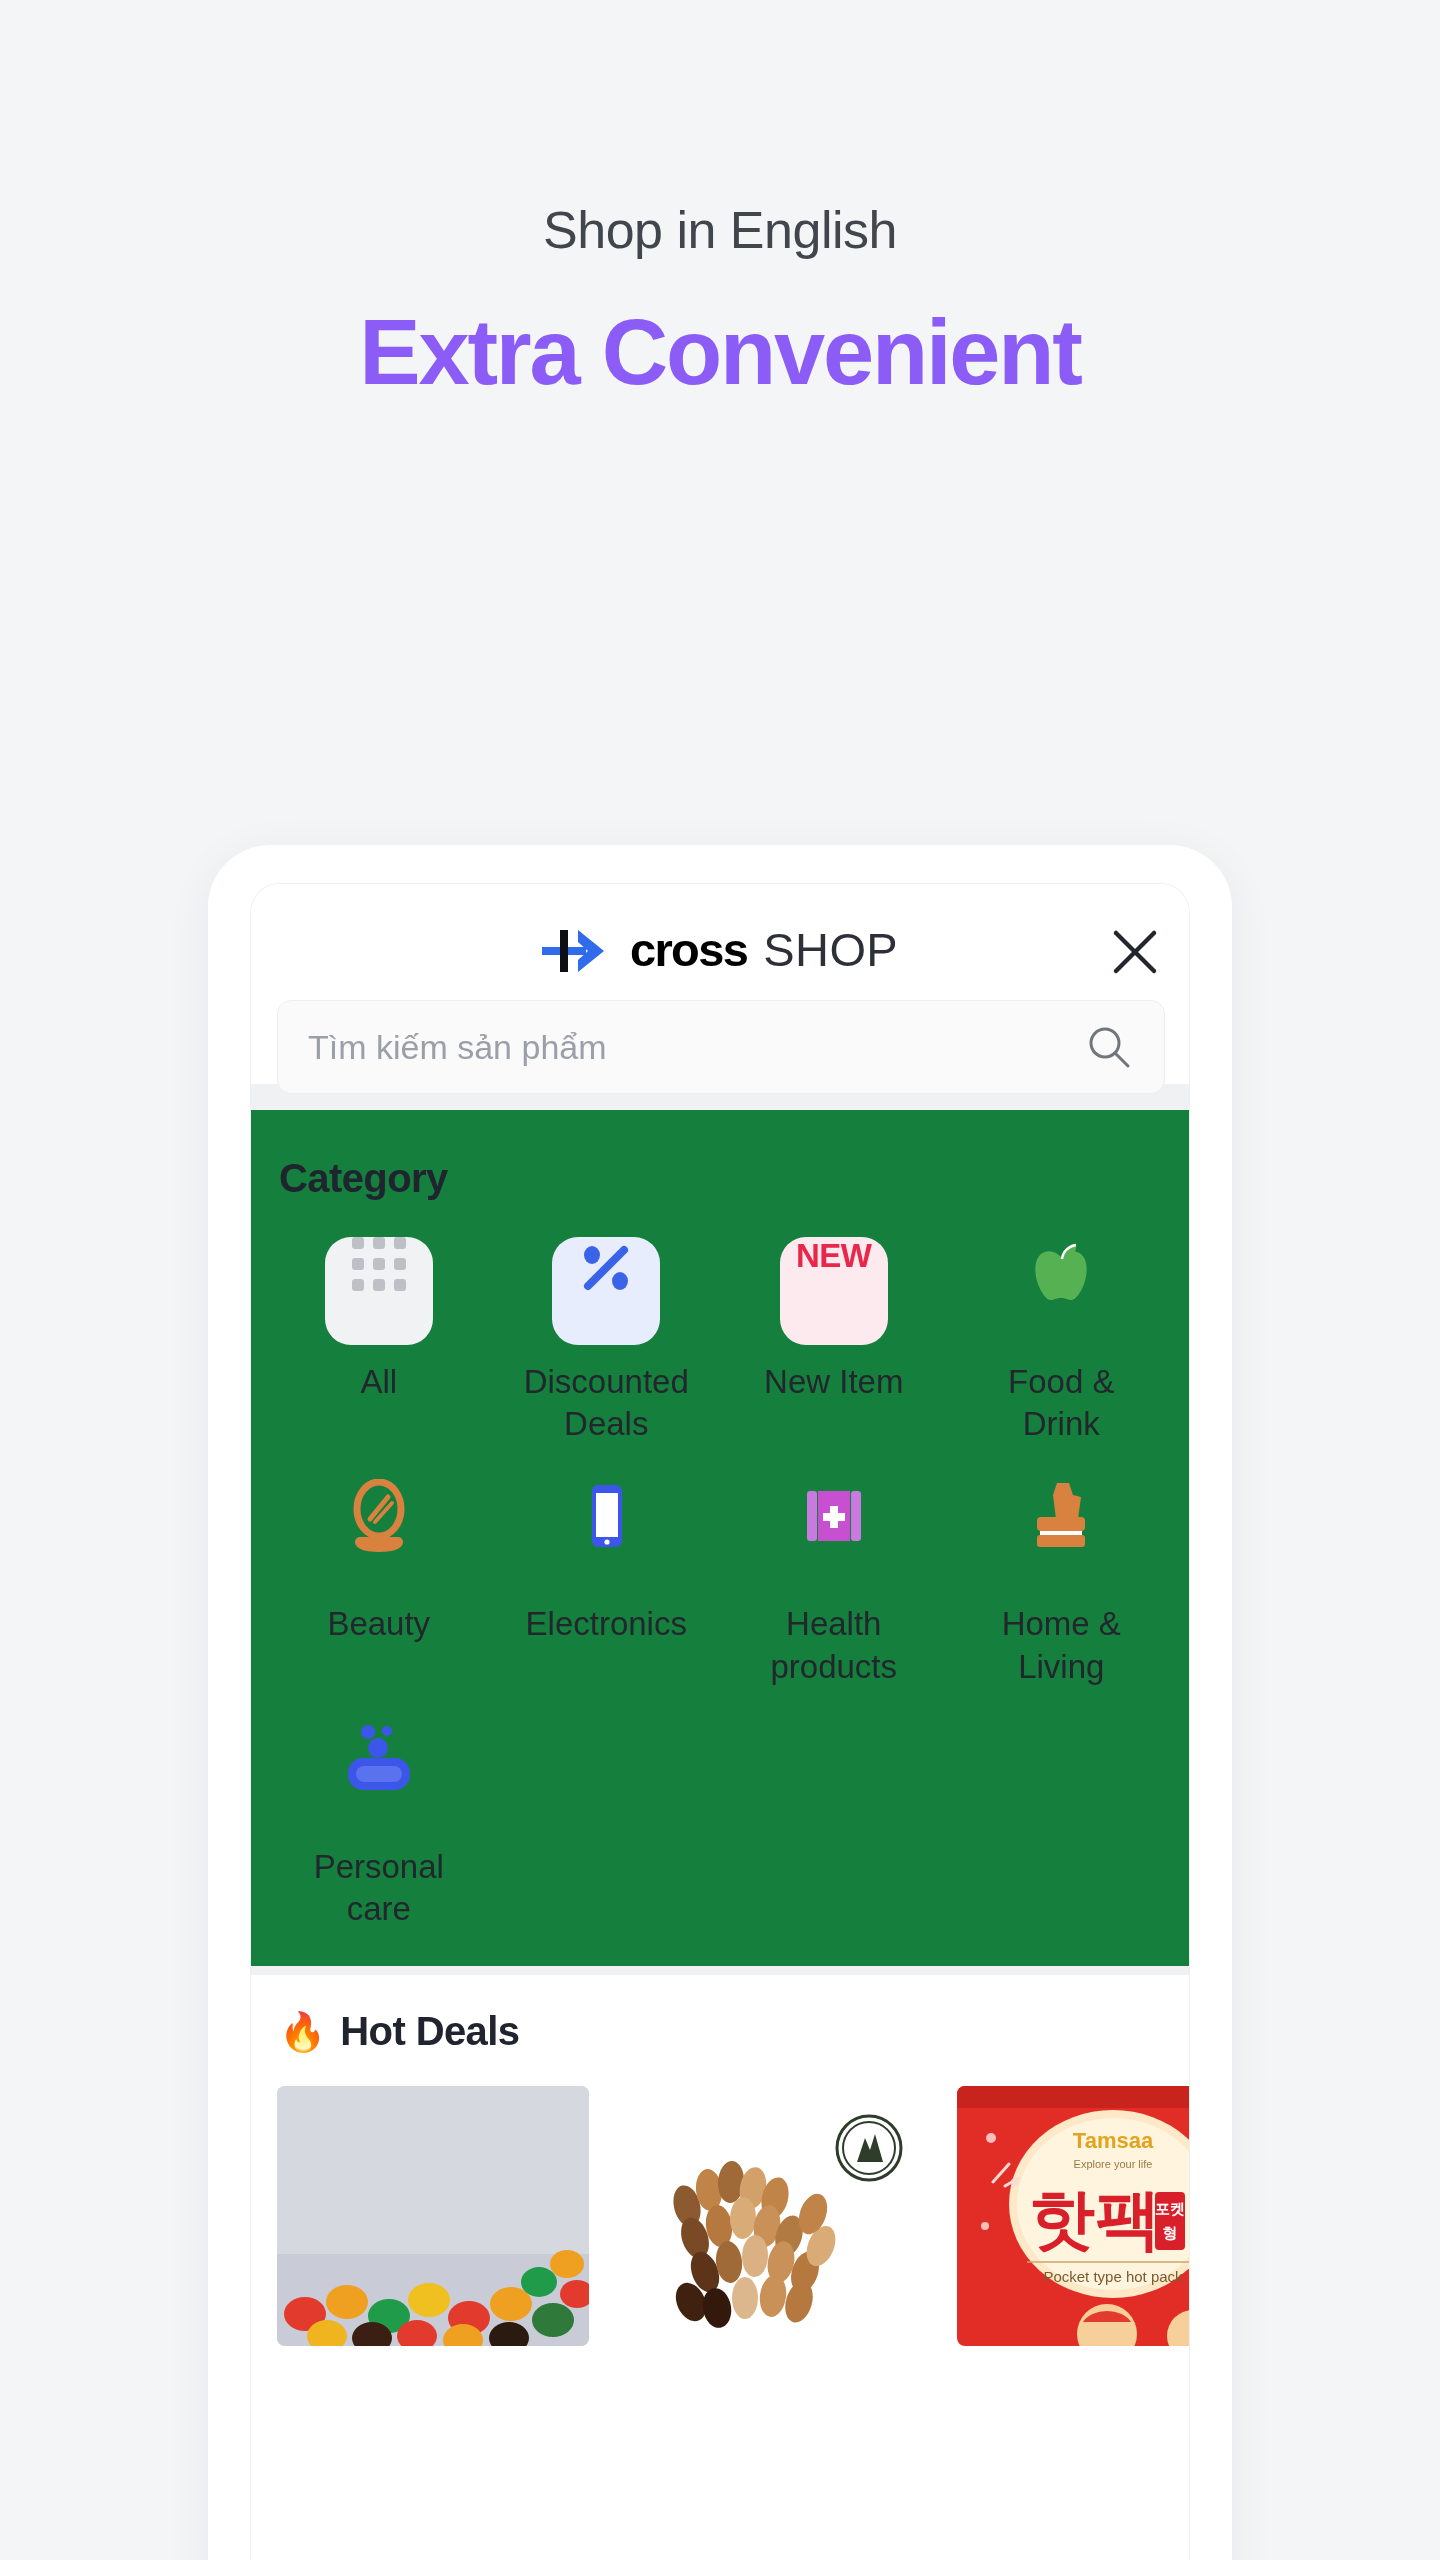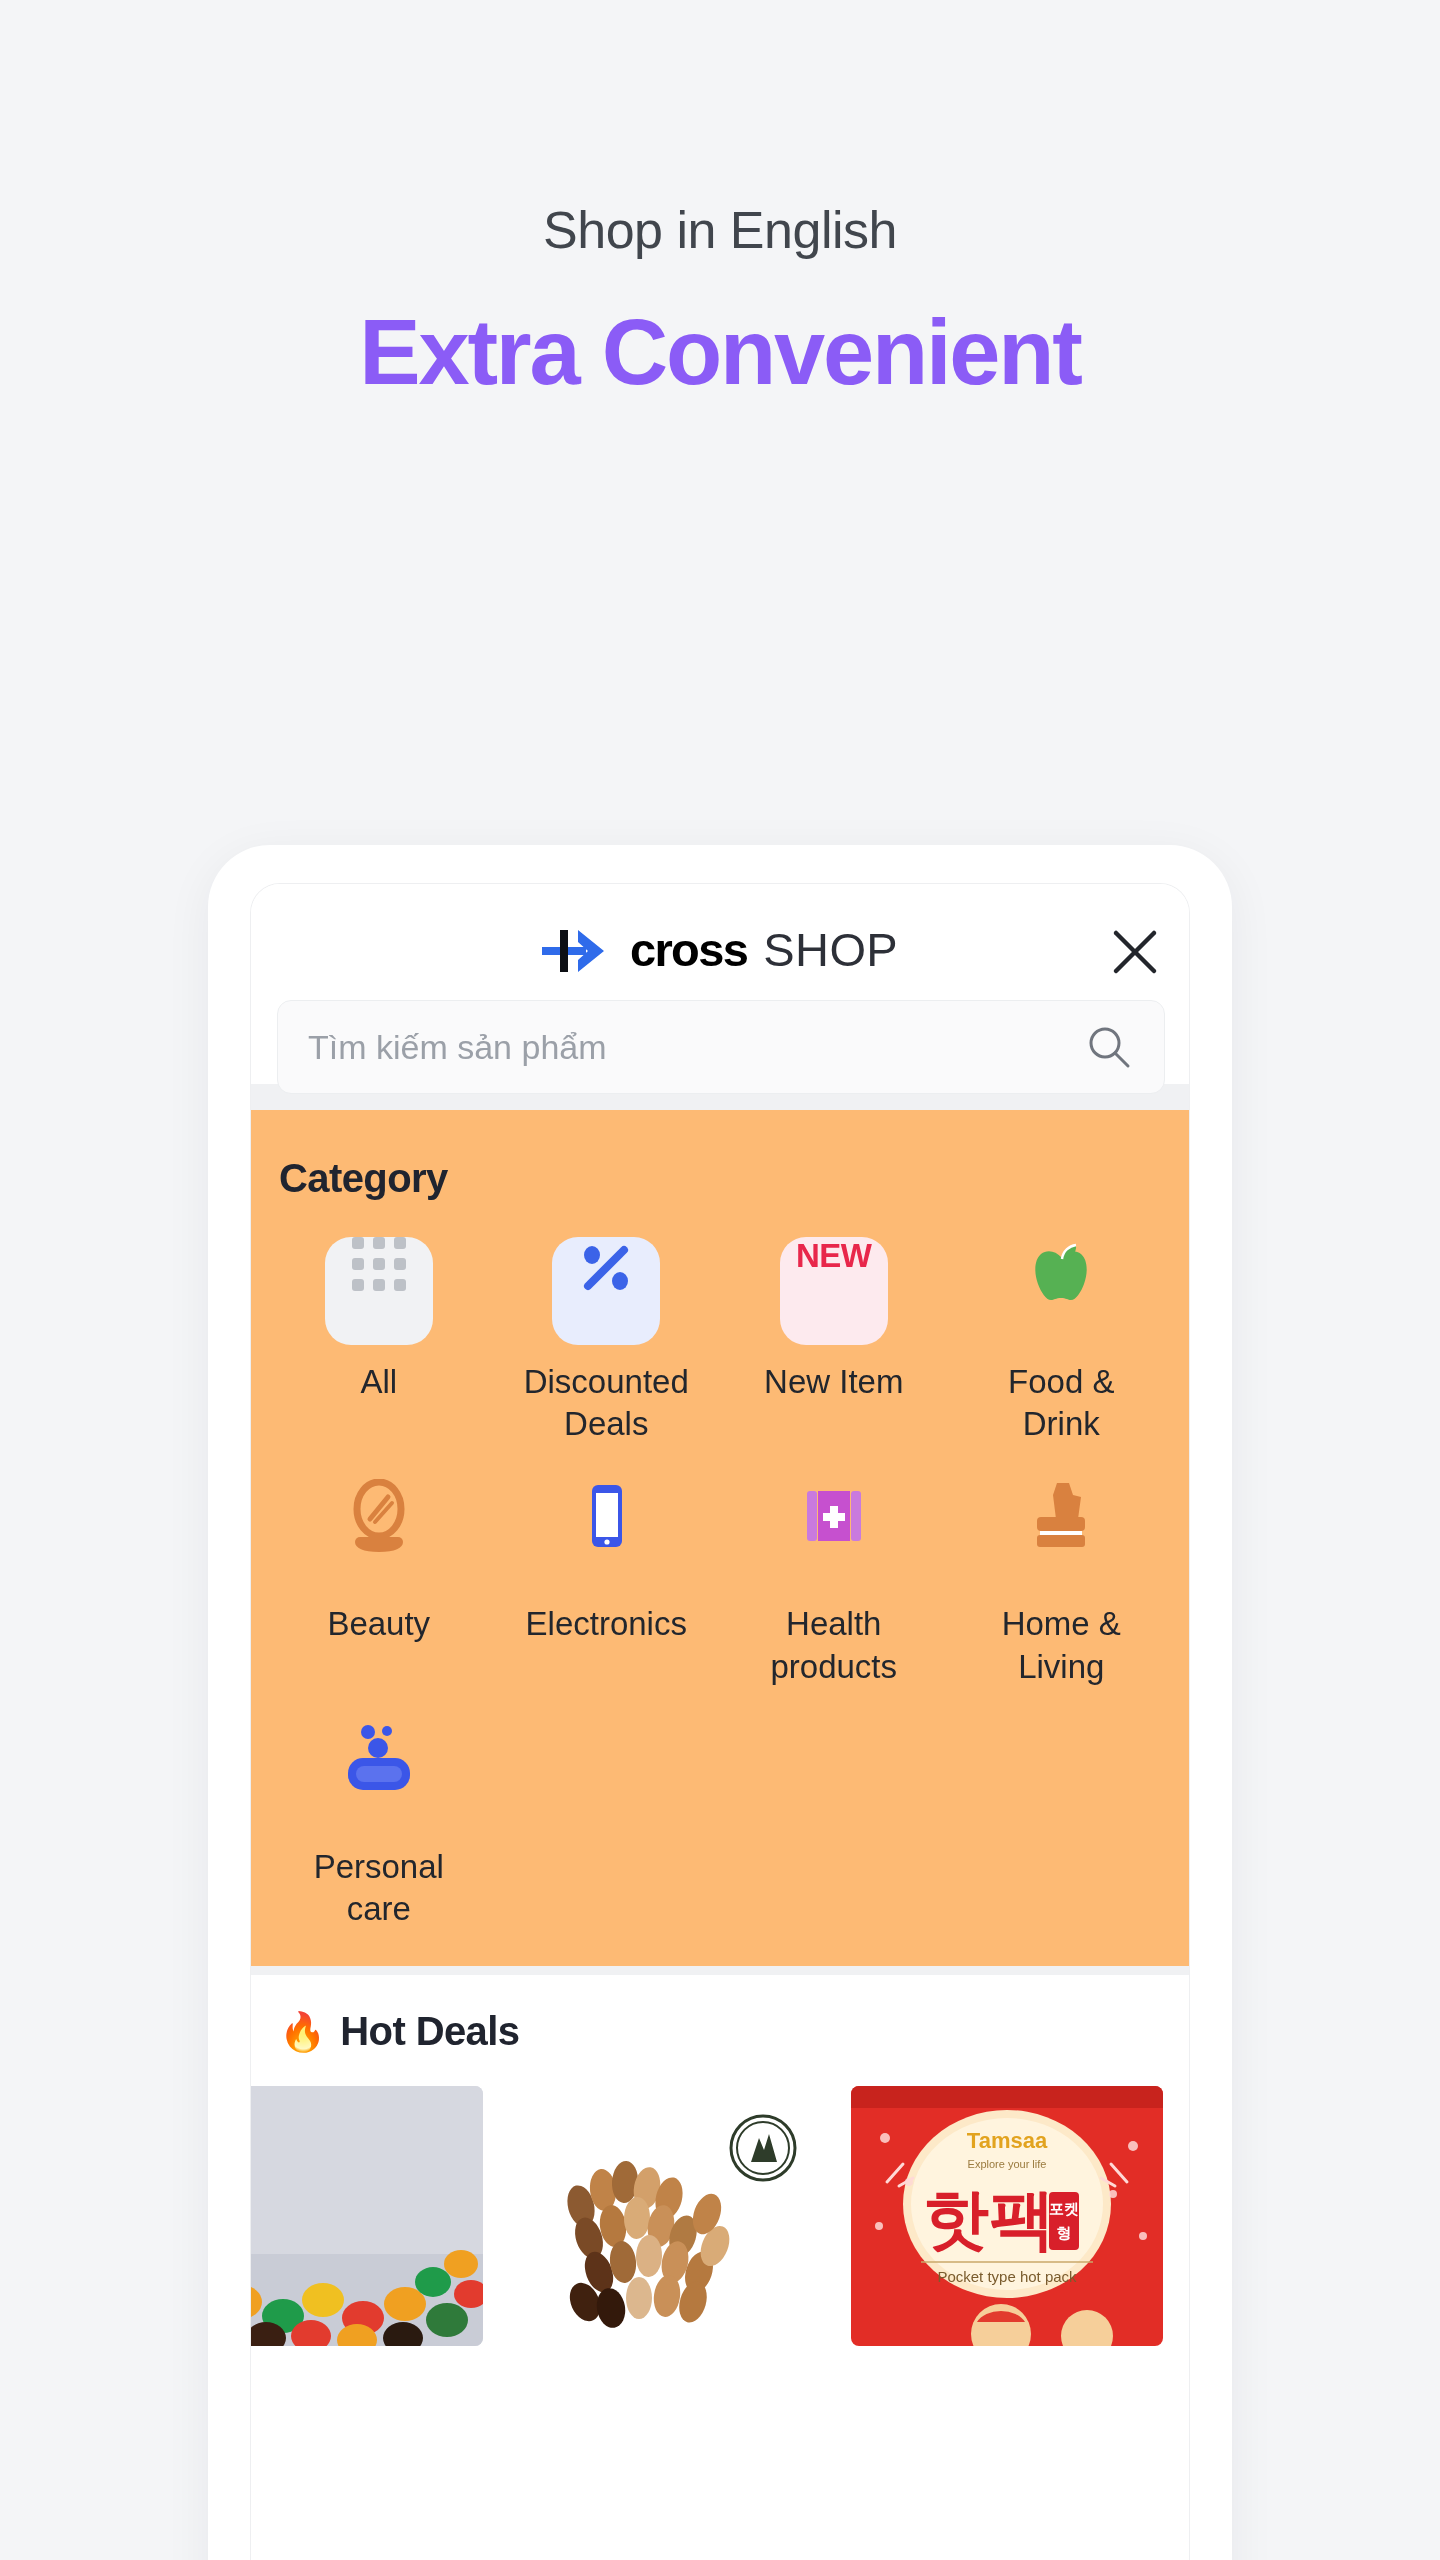--- a/index.html
+++ b/index.html
@@ -148,21 +148,21 @@
     height: 26px;
     background: #f0f1f3;
   }
   .thin-divider {
     height: 9px;
     background: #f0f1f3;
   }
 
   
   .category-section {
-    background: #fdba74;
+    background: #15803d;
     padding: 46px 0 36px 0;
   }
   .section-title {
     margin: 0 0 22px 28px;
     font-size: 40px;
     font-weight: 700;
     color: #20242f;
     letter-spacing: -0.6px;
   }
   .cat-grid {
@@ -227,21 +227,20 @@
   .hot-title {
     font-size: 40px;
     font-weight: 700;
     color: #20242f;
     letter-spacing: -0.6px;
   }
   .deal-row {
     display: flex;
     gap: 28px;
     padding: 0 26px;
-    justify-content: flex-end;
   }
   .deal-card {
     width: 312px;
     height: 260px;
     border-radius: 8px;
     overflow: hidden;
     position: relative;
     flex: none;
     cursor: pointer;
   }

